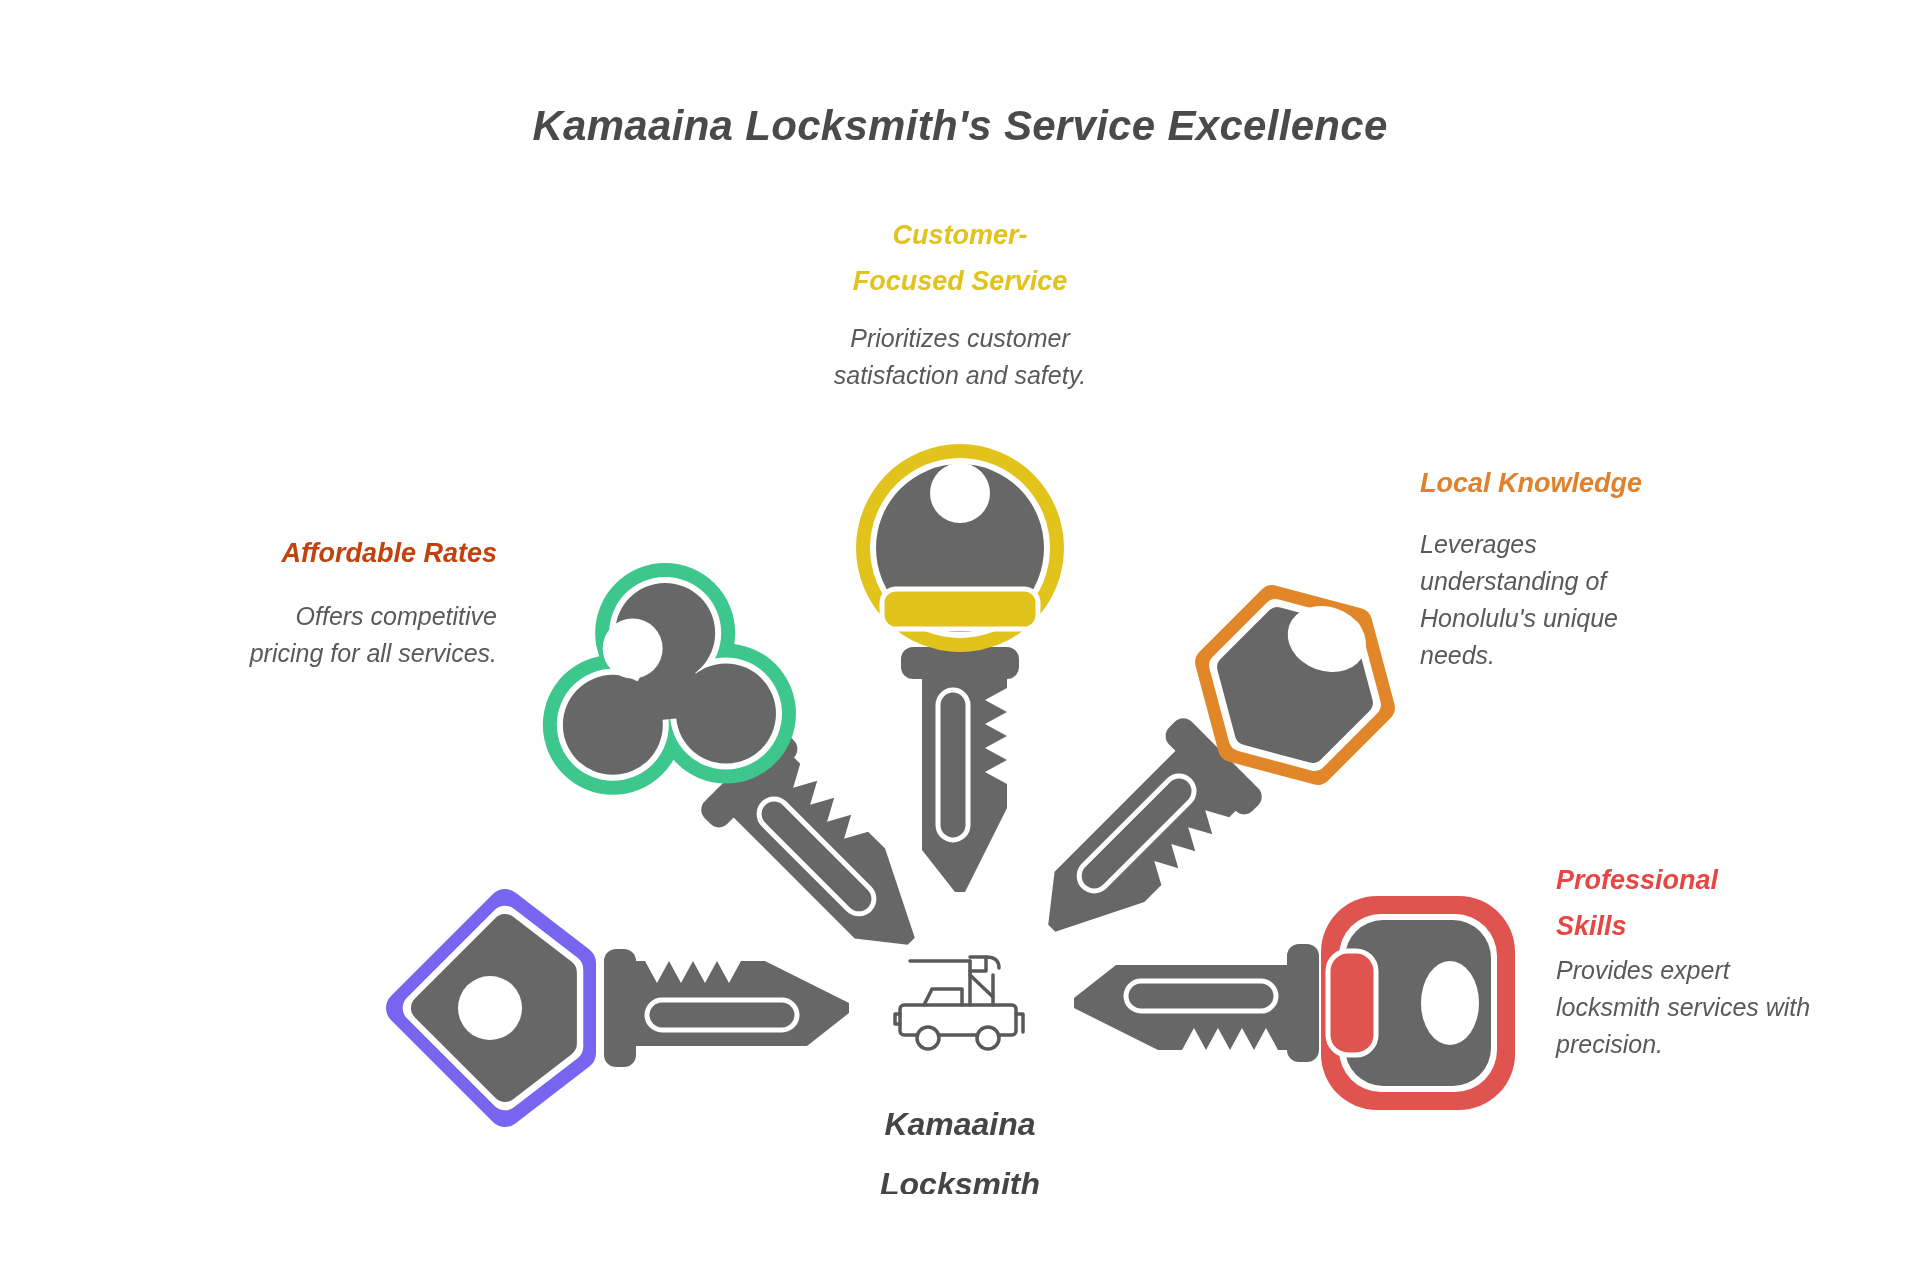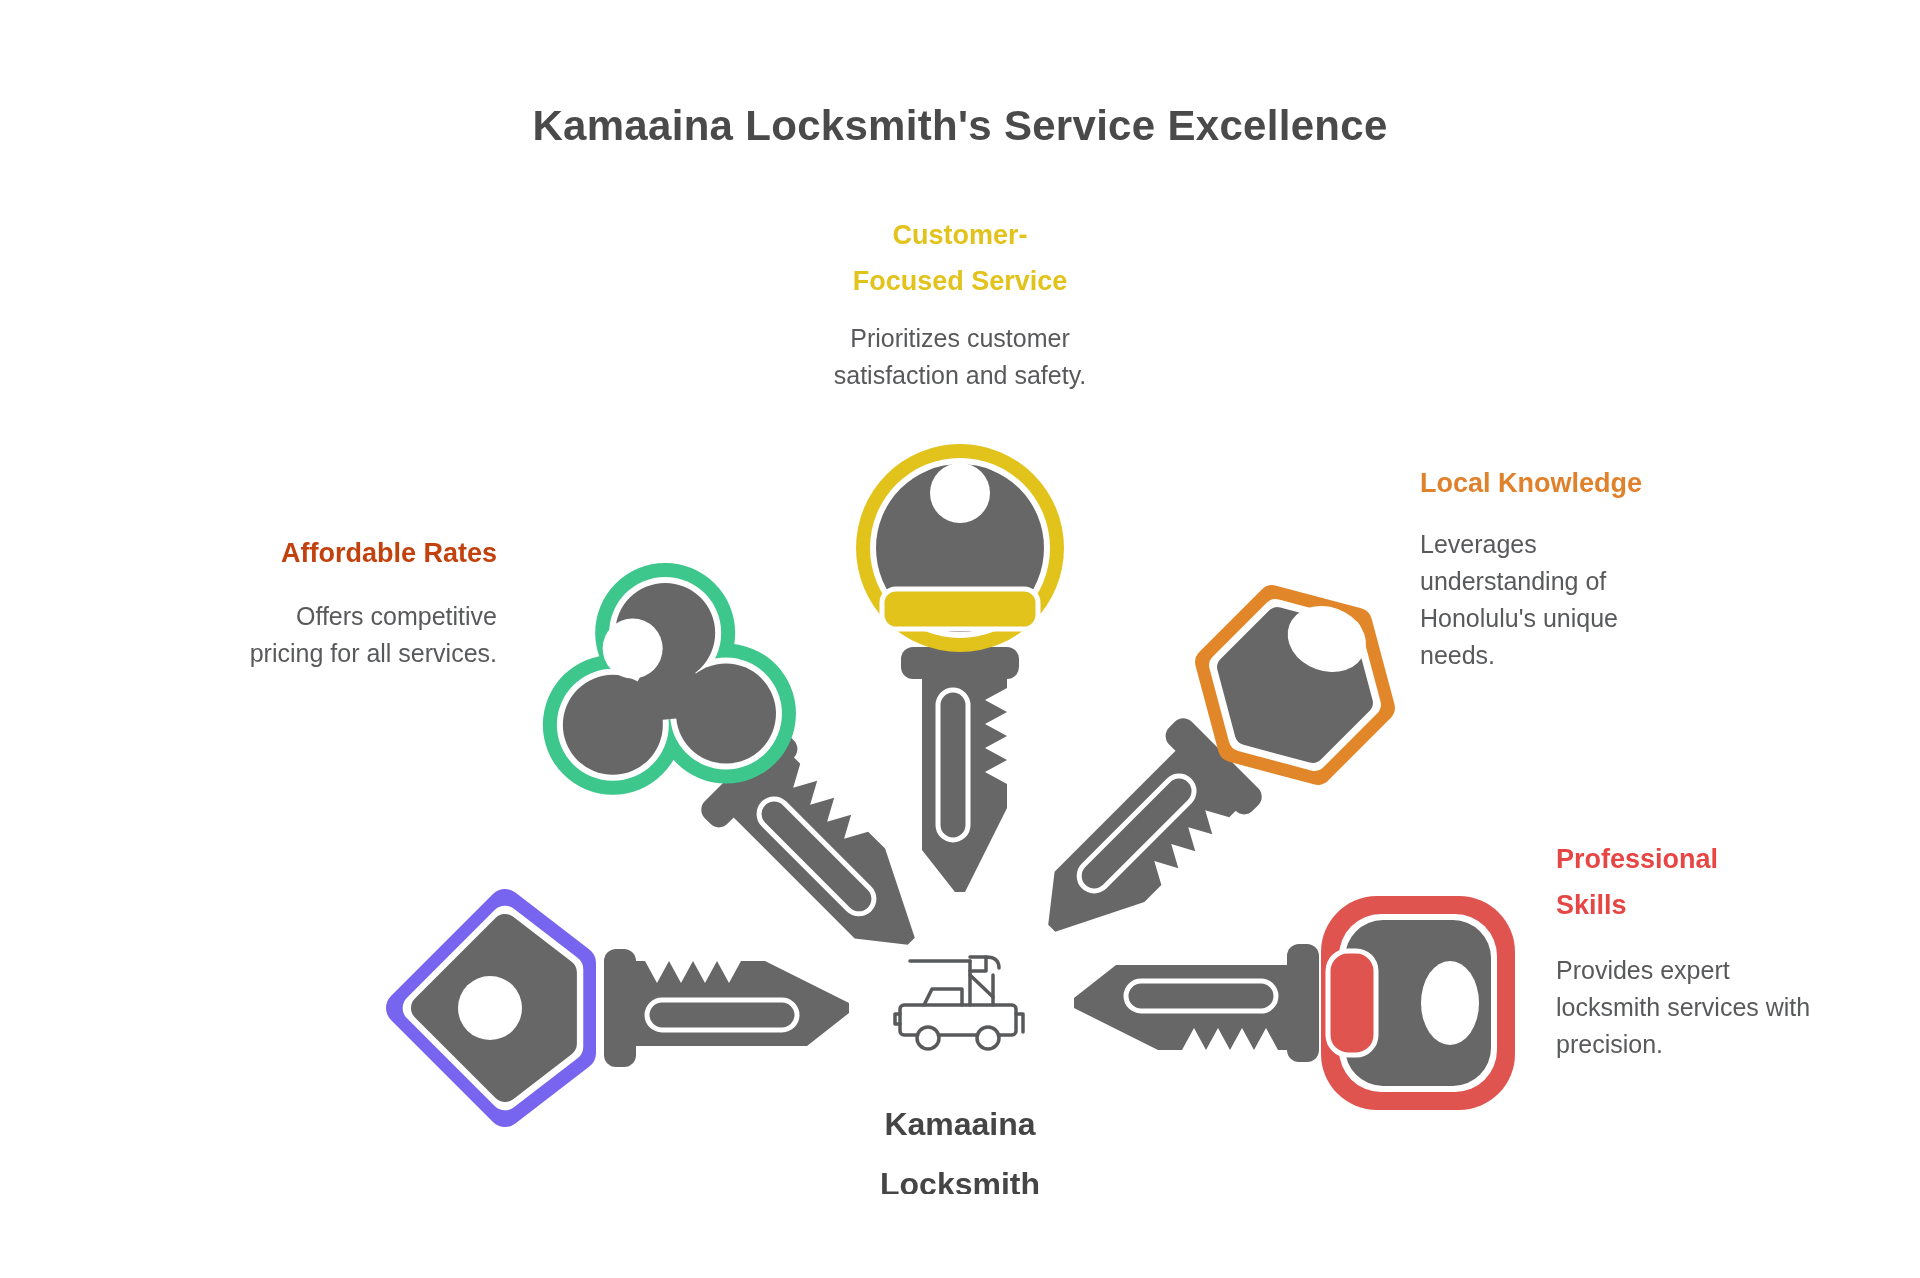--- a/index.html
+++ b/index.html
@@ -1,36 +1,36 @@
 <!DOCTYPE html>
 <html><head>
 <meta charset="utf-8">
 <style>
   html,body{margin:0;padding:0;background:#ffffff;}
   .canvas{
     position:relative;width:1920px;height:1194px;background:#ffffff;
-    font-family:"Liberation Sans", sans-serif;overflow:hidden;
+    font-family:"Liberation Sans", sans-serif;overflow:hidden;font-style:italic;
   }
   .abs{position:absolute;}
   .title{
     left:0;right:0;top:102px;text-align:center;
     font-size:42px;font-weight:bold;color:#4A4A4A;letter-spacing:0.3px;
   }
   .section-heading{
     font-size:27px;font-weight:bold;line-height:46px;white-space:pre-line;
   }
   .section-desc{
     font-size:25px;color:#58595B;line-height:37px;white-space:pre-line;
   }
   .ta-c{text-align:center;} .ta-r{text-align:right;} .ta-l{text-align:left;}
   .hc-customer{color:#E2C31C;}
   .hc-affordable{color:#c2410c;}
   .hc-local{color:#E0812C;}
   .hc-availability{color:#7865EC;}
-  .hc-professional{color:#E64745;}
+  .hc-professional{color:#E64745;margin-top:21px;}
   .center-label{
     left:0;right:0;top:1094px;text-align:center;
     font-size:32px;font-weight:bold;color:#454545;line-height:60px;white-space:pre-line;
   }
   .footer{
     top:1212px;right:46px;display:flex;align-items:center;gap:7px;
     font-size:16px;color:#C5C5CB;letter-spacing:0.3px;margin-left:19px;
   }
   svg.key{position:absolute;width:700px;height:700px;pointer-events:none;}
   svg.truck{position:absolute;left:890px;top:948px;}

